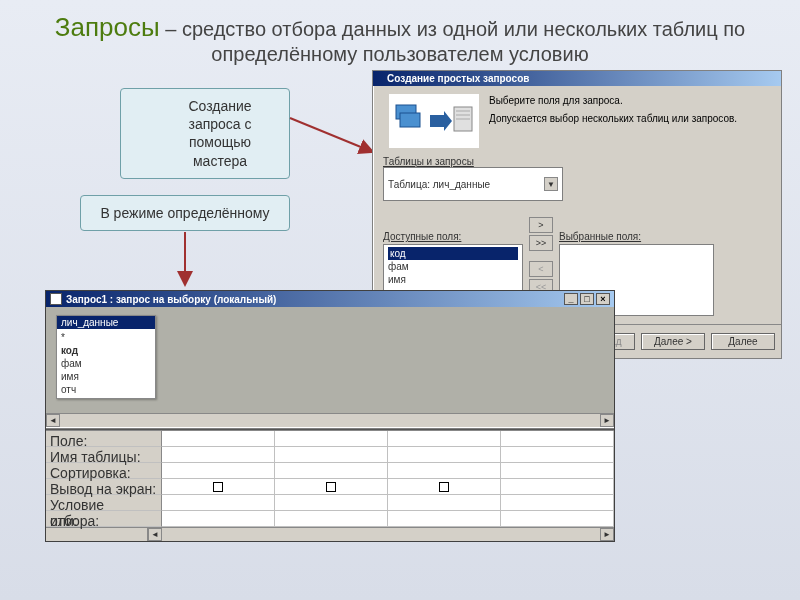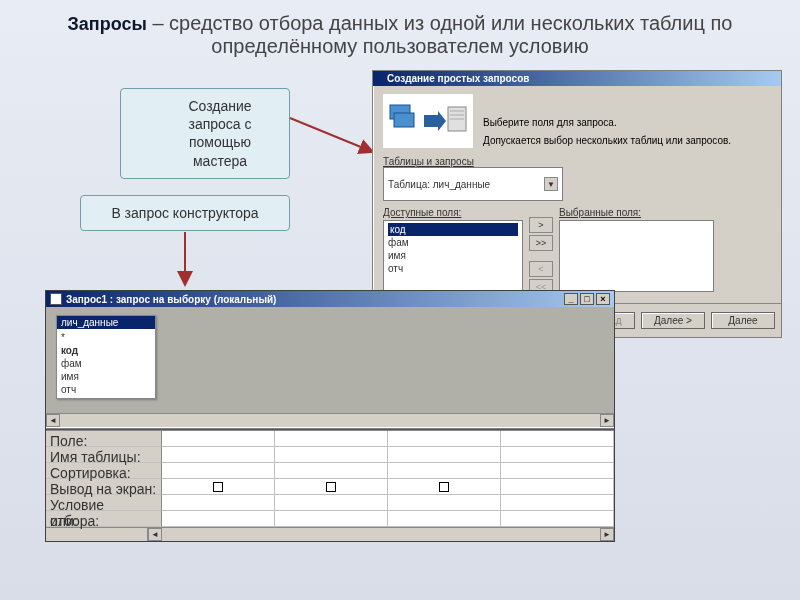--- a/index.html
+++ b/index.html
@@ -11,21 +11,21 @@
     color: #333;
     position: relative;
     overflow: hidden;
   }
   .title {
     text-align: center;
     padding: 12px 30px 4px;
     font-size: 20px;
     color: #444;
   }
-  .title .strong { color: #0f172a; font-size: 18px; font-weight: bold; }
+  .title .strong { color: #4d7c0f; font-size: 26px; }
   .callout {
     position: absolute;
     background: #e1eef3;
     border: 1px solid #6fa0a8;
     border-radius: 4px;
     padding: 8px 14px;
     text-align: center;
     font-size: 14px;
     color: #333;
     line-height: 1.3;
@@ -43,21 +43,21 @@
     border: 1px solid #808080;
     box-shadow: 1px 1px 0 #fff inset;
     font-size: 10px;
   }
   .wiz-titlebar {
     background: linear-gradient(to right, #08246b, #a6caf0);
     color: #fff;
     padding: 2px 14px;
     font-weight: bold;
   }
-  .wiz-body { display: flex; padding: 8px 10px 6px; align-items: flex-end; }
+  .wiz-body { display: flex; padding: 8px 16px 6px; }
   .wiz-art {
     width: 90px; height: 54px;
     background: #fff;
     display: flex; align-items: center; justify-content: center;
     margin-right: 10px;
   }
   .wiz-art svg { width: 80px; height: 44px; }
   .wiz-text { font-size: 10px; color: #000; line-height: 1.4; }
   .wiz-row { padding: 2px 10px; }
   .wiz-select {
@@ -66,21 +66,21 @@
     display: flex; align-items: center;
     font-size: 10px; padding: 16px 4px;
     justify-content: space-between;
   }
   .wiz-select .dd {
     width: 14px; height: 14px; background: #d4d0c8; border: 1px solid #888;
     display: flex; align-items: center; justify-content: center;
     font-size: 8px;
   }
   .wiz-fields { display: flex; padding: 4px 10px 8px; }
-  .wiz-col { display: flex; flex-direction: column; }
+  .wiz-col { display: flex; flex-direction: column; margin-top: 24px; }
   .wiz-label { text-decoration: underline; font-size: 10px; margin-bottom: 2px; }
   .listbox {
     background: #fff; border: 1px solid #7f7f7f;
     width: 140px; height: 72px;
     padding: 2px 4px;
     font-size: 10px; line-height: 1.3;
     overflow: hidden;
   }
   .listbox .sel { background: #08246b; color: #fff; padding: 0 2px; }
   .wiz-btns-mid {
@@ -200,21 +200,21 @@
 
 <div class="title">
   <span class="strong">Запросы</span><span> – средство отбора данных из одной или нескольких таблиц по определённому пользователем условию</span>
 </div>
 
 <div class="callout callout1">
   <span>Создание запроса с помощью мастера</span>
 </div>
 
 <div class="callout callout2">
-  <span>В запрос конструктора</span>
+  <span>В режиме определённому</span>
 </div>
 
 <svg class="arrow-svg" style="left:285px; top:110px;" width="100" height="50">
   <defs>
       <marker id="ah1" markerWidth="8" markerHeight="8" refX="7" refY="4" orient="auto">
         <polygon points="0,0 8,4 0,8" fill="#a03030"></polygon>
       </marker>
     </defs>
   <line x1="5" y1="8" x2="88" y2="42" stroke="#a03030" stroke-width="2" marker-end="url(#ah1)"></line>
 </svg>

